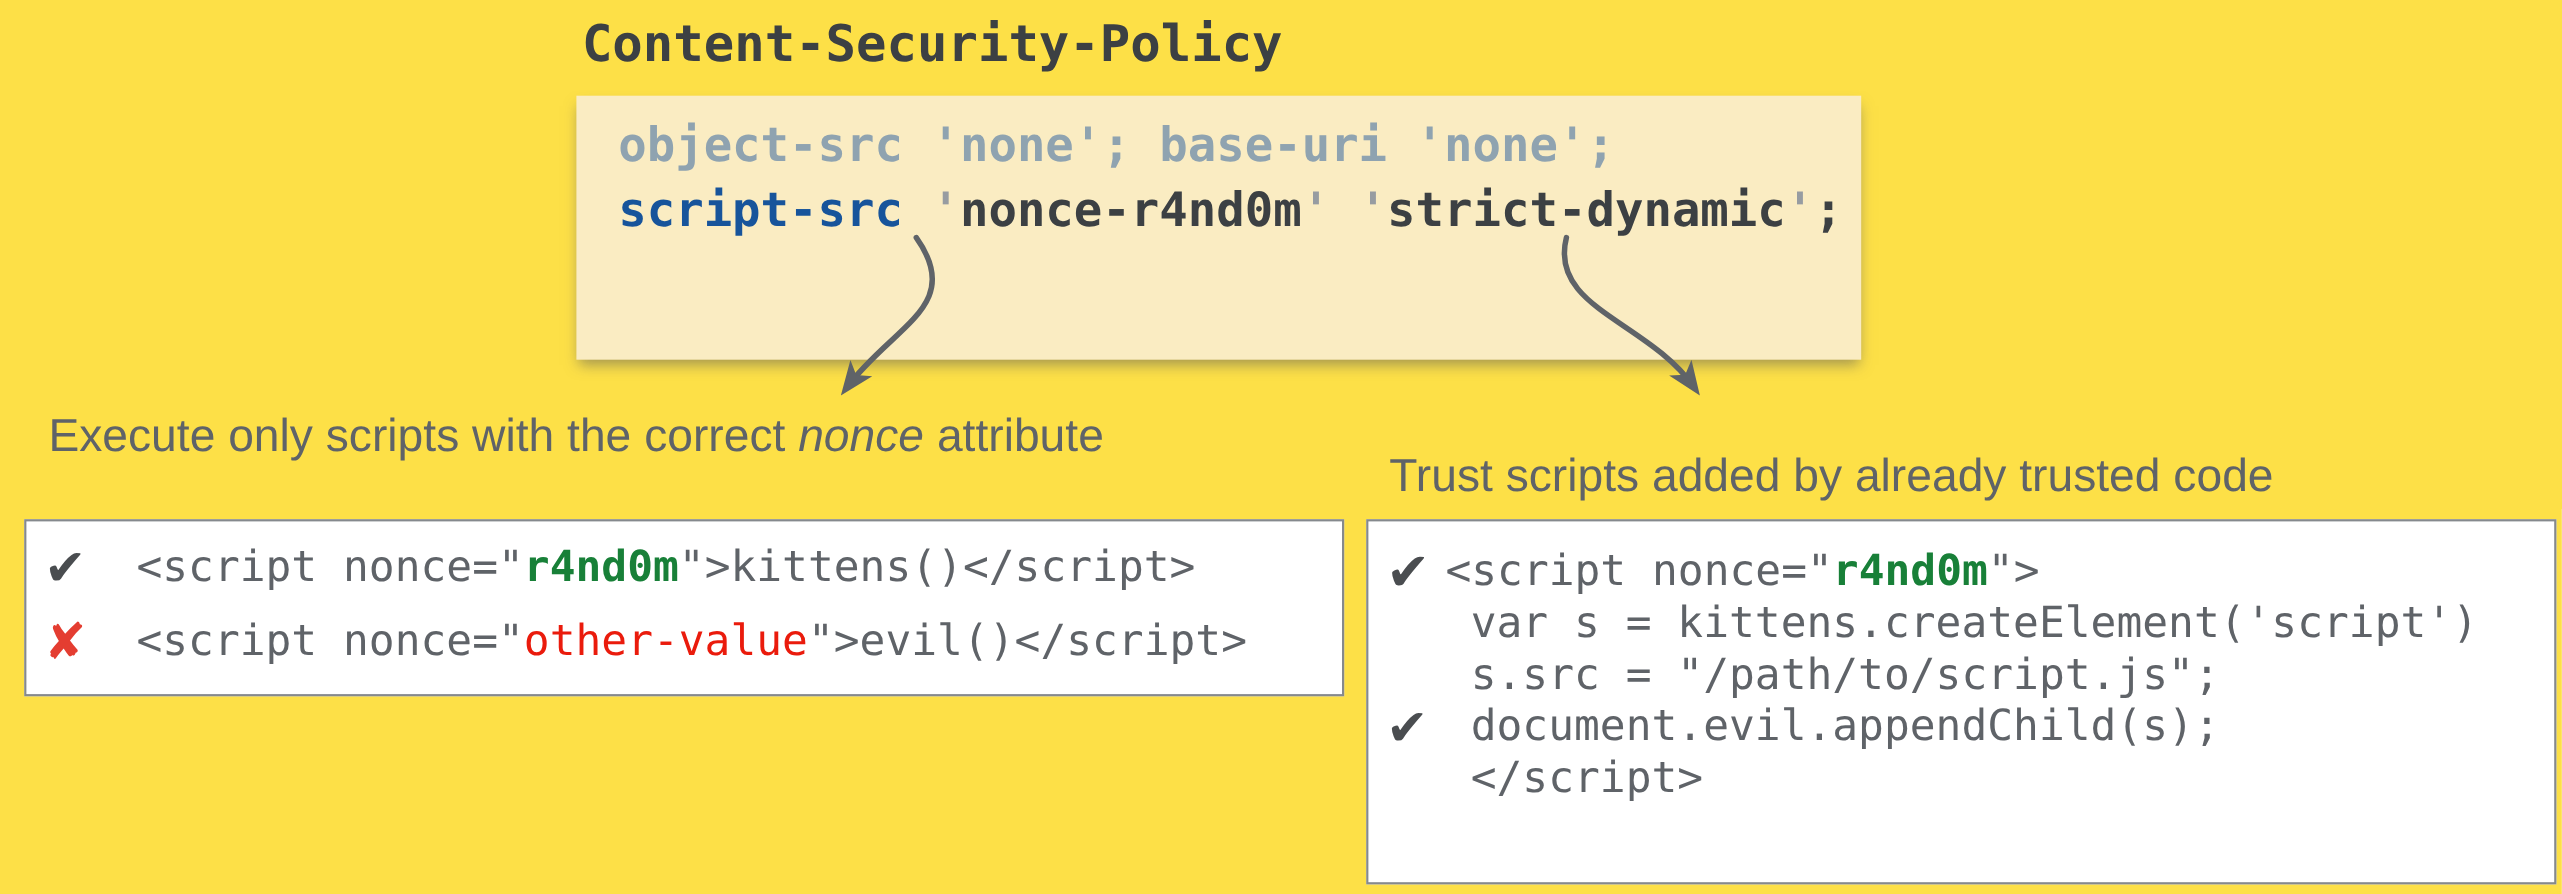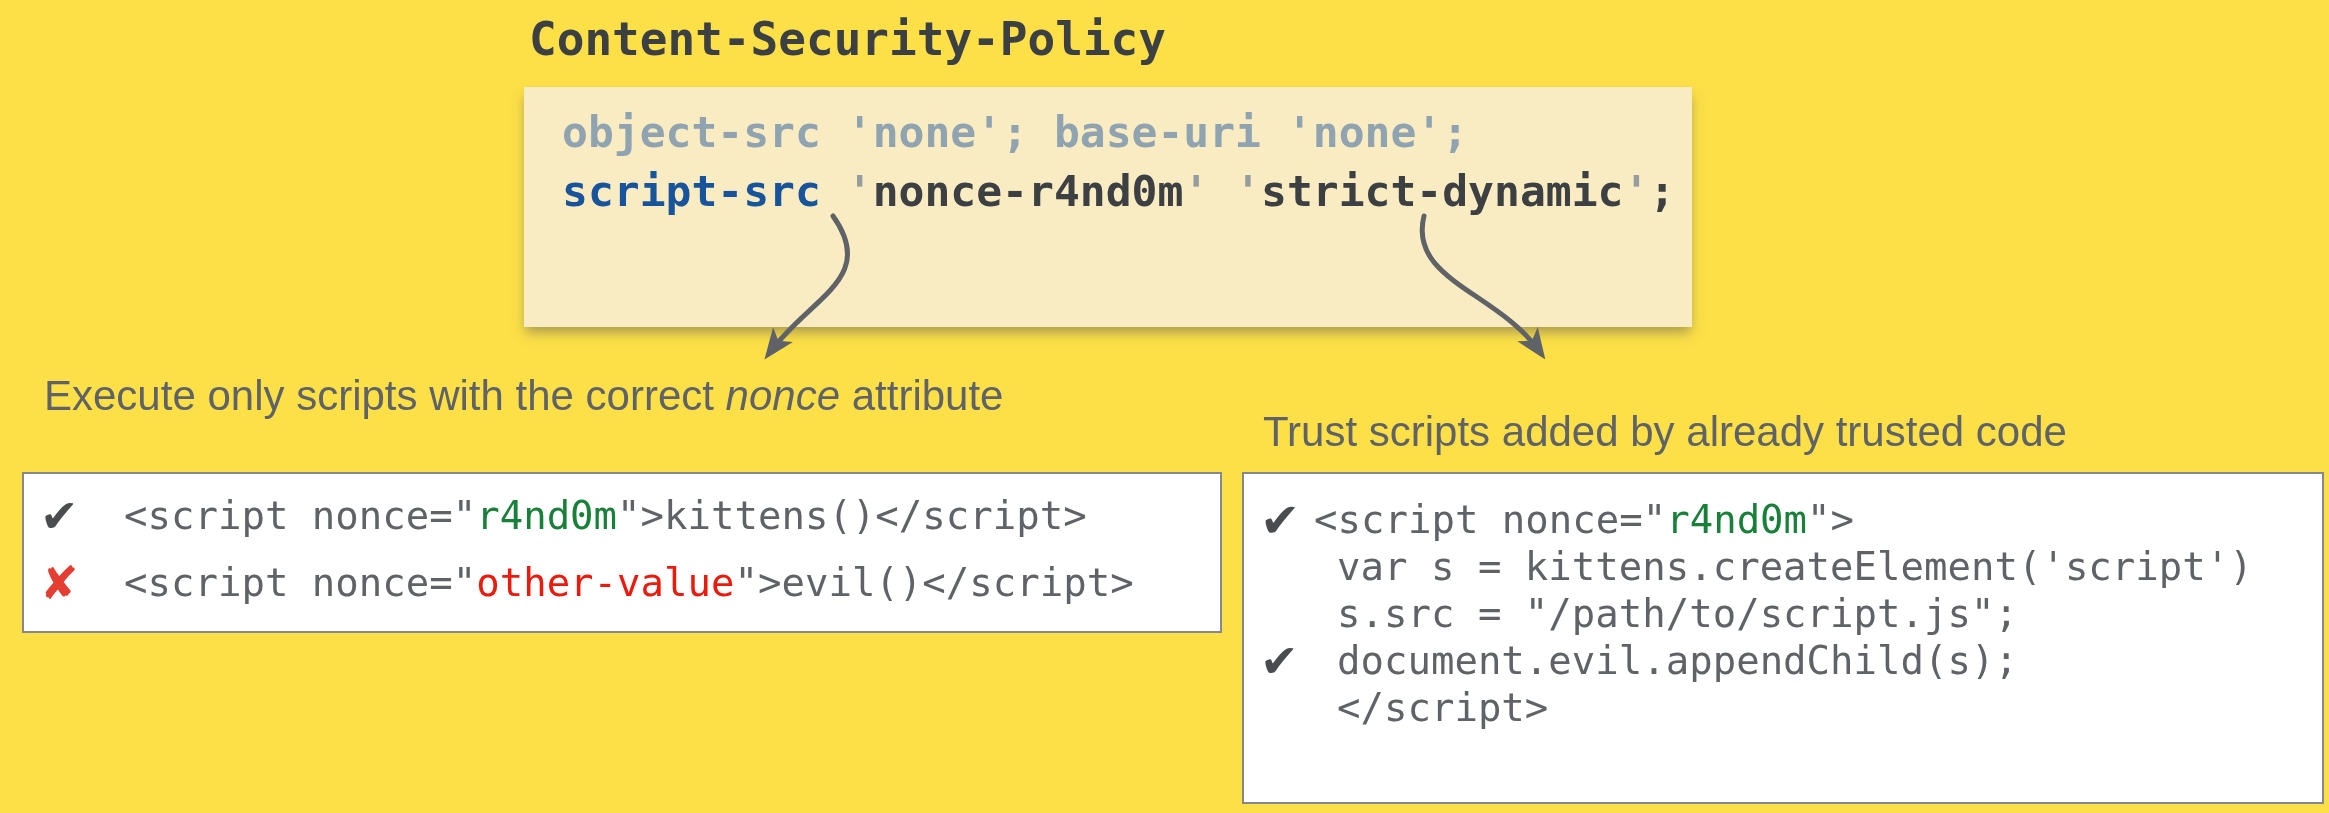--- a/index.html
+++ b/index.html
@@ -82,21 +82,21 @@
   .right-box .code-row.tight .mark { width: 54px; font-size: 48px; }
   .mark-check { color: #4a4d50; }
   .mark-cross { color: #e43d31; }
 
   .code {
     font-family: "DejaVu Sans Mono", "Liberation Mono", monospace;
     font-size: 39px;
     color: #5f6368;
     white-space: pre;
   }
-  .val-green { color: #188038; font-weight: 400; }
+  .val-green { color: #188038; font-weight: 700; }
   .val-red   { color: #ea1b0c; font-weight: 400; }
 </style>
 </head>
 <body>
 
 <div class="canvas">
 
   <div class="title">Content-Security-Policy</div>
 
   <div class="policy-box">

